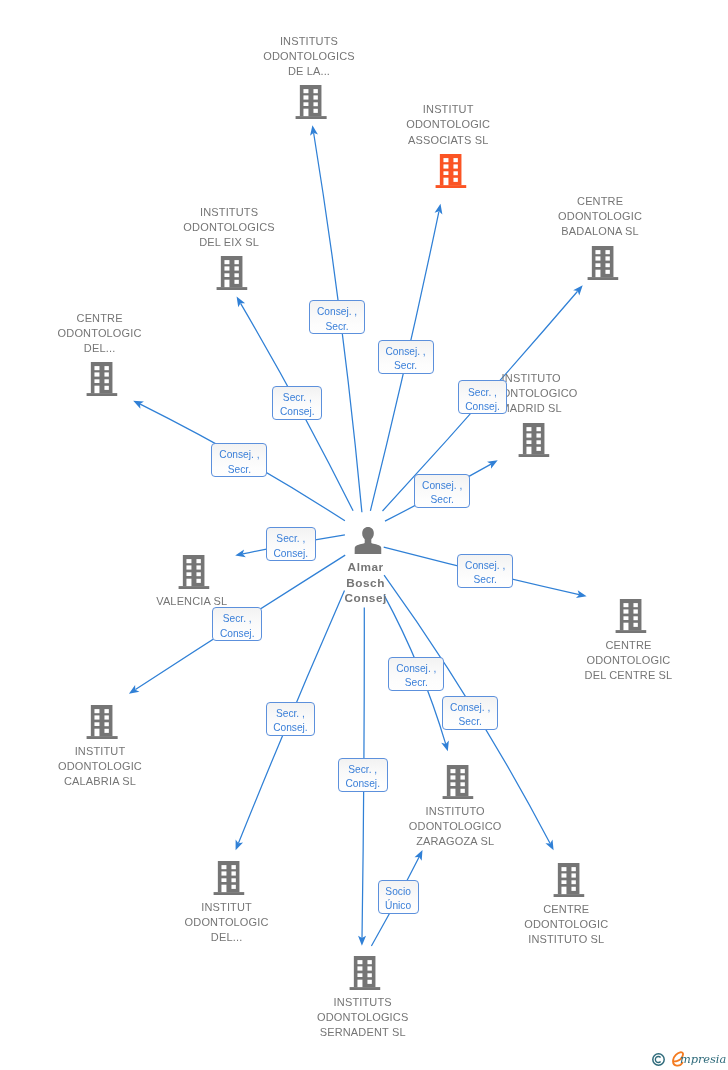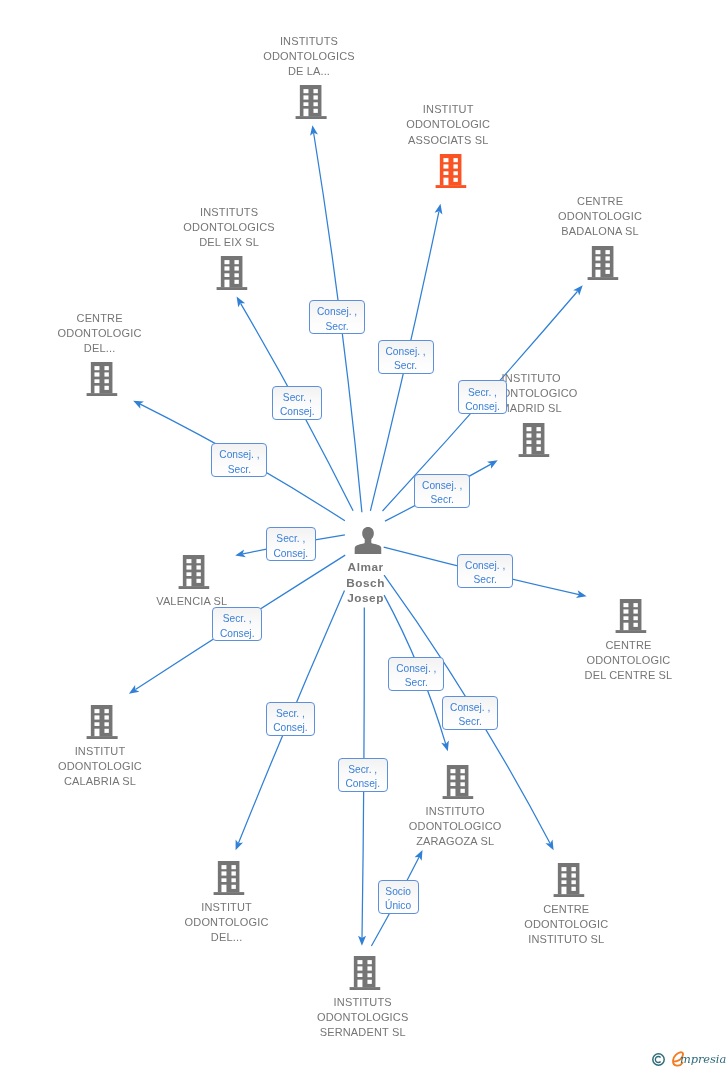--- a/index.html
+++ b/index.html
@@ -369,21 +369,21 @@
         <div class="ico" style="top:0px;">
     <svg width="27.2" height="27" viewBox="0 0 27.2 27">
       <g fill="#757575">
       <path d="M13.6 0 c-3.4 0 -5.8 2.5 -5.8 6.1 c0 0.9 0.1 1.8 0.3 2.6 c0.7 2.7 2.9 4.7 5.5 4.7 c2.6 0 4.8 -2 5.5 -4.7 c0.2 -0.8 0.3 -1.7 0.3 -2.6 C19.4 2.5 17.0 0 13.6 0 z"></path>
       <path d="M10.3 11.4 h6.6 v4.3 c0.2 0.7 1.7 1.0 3.5 1.4 c3.4 0.7 6.5 1.9 6.8 4.4 L27.2 27 H0 l0.1 -5.5 c0.3 -2.5 3.3 -3.7 6.7 -4.4 c1.8 -0.4 3.3 -0.7 3.5 -1.4 z"></path>
       </g>
     </svg></div>
     <div class="cap" style="top:33.5px;font-weight:bold;">
           <div>Almar</div>
           <div>Bosch</div>
-          <div>Josep</div>
+          <div>Consej</div>
         </div>
       </div>
       <div class="elabel" style="left: 309px; top: 300.3px; width: 56.2px; height: 34px;">
         <div>Consej. ,</div>
         <div>Secr.</div>
       </div>
       <div class="elabel" style="left: 377.5px; top: 339.7px; width: 56.2px; height: 34px;">
         <div>Consej. ,</div>
         <div>Secr.</div>
       </div>

